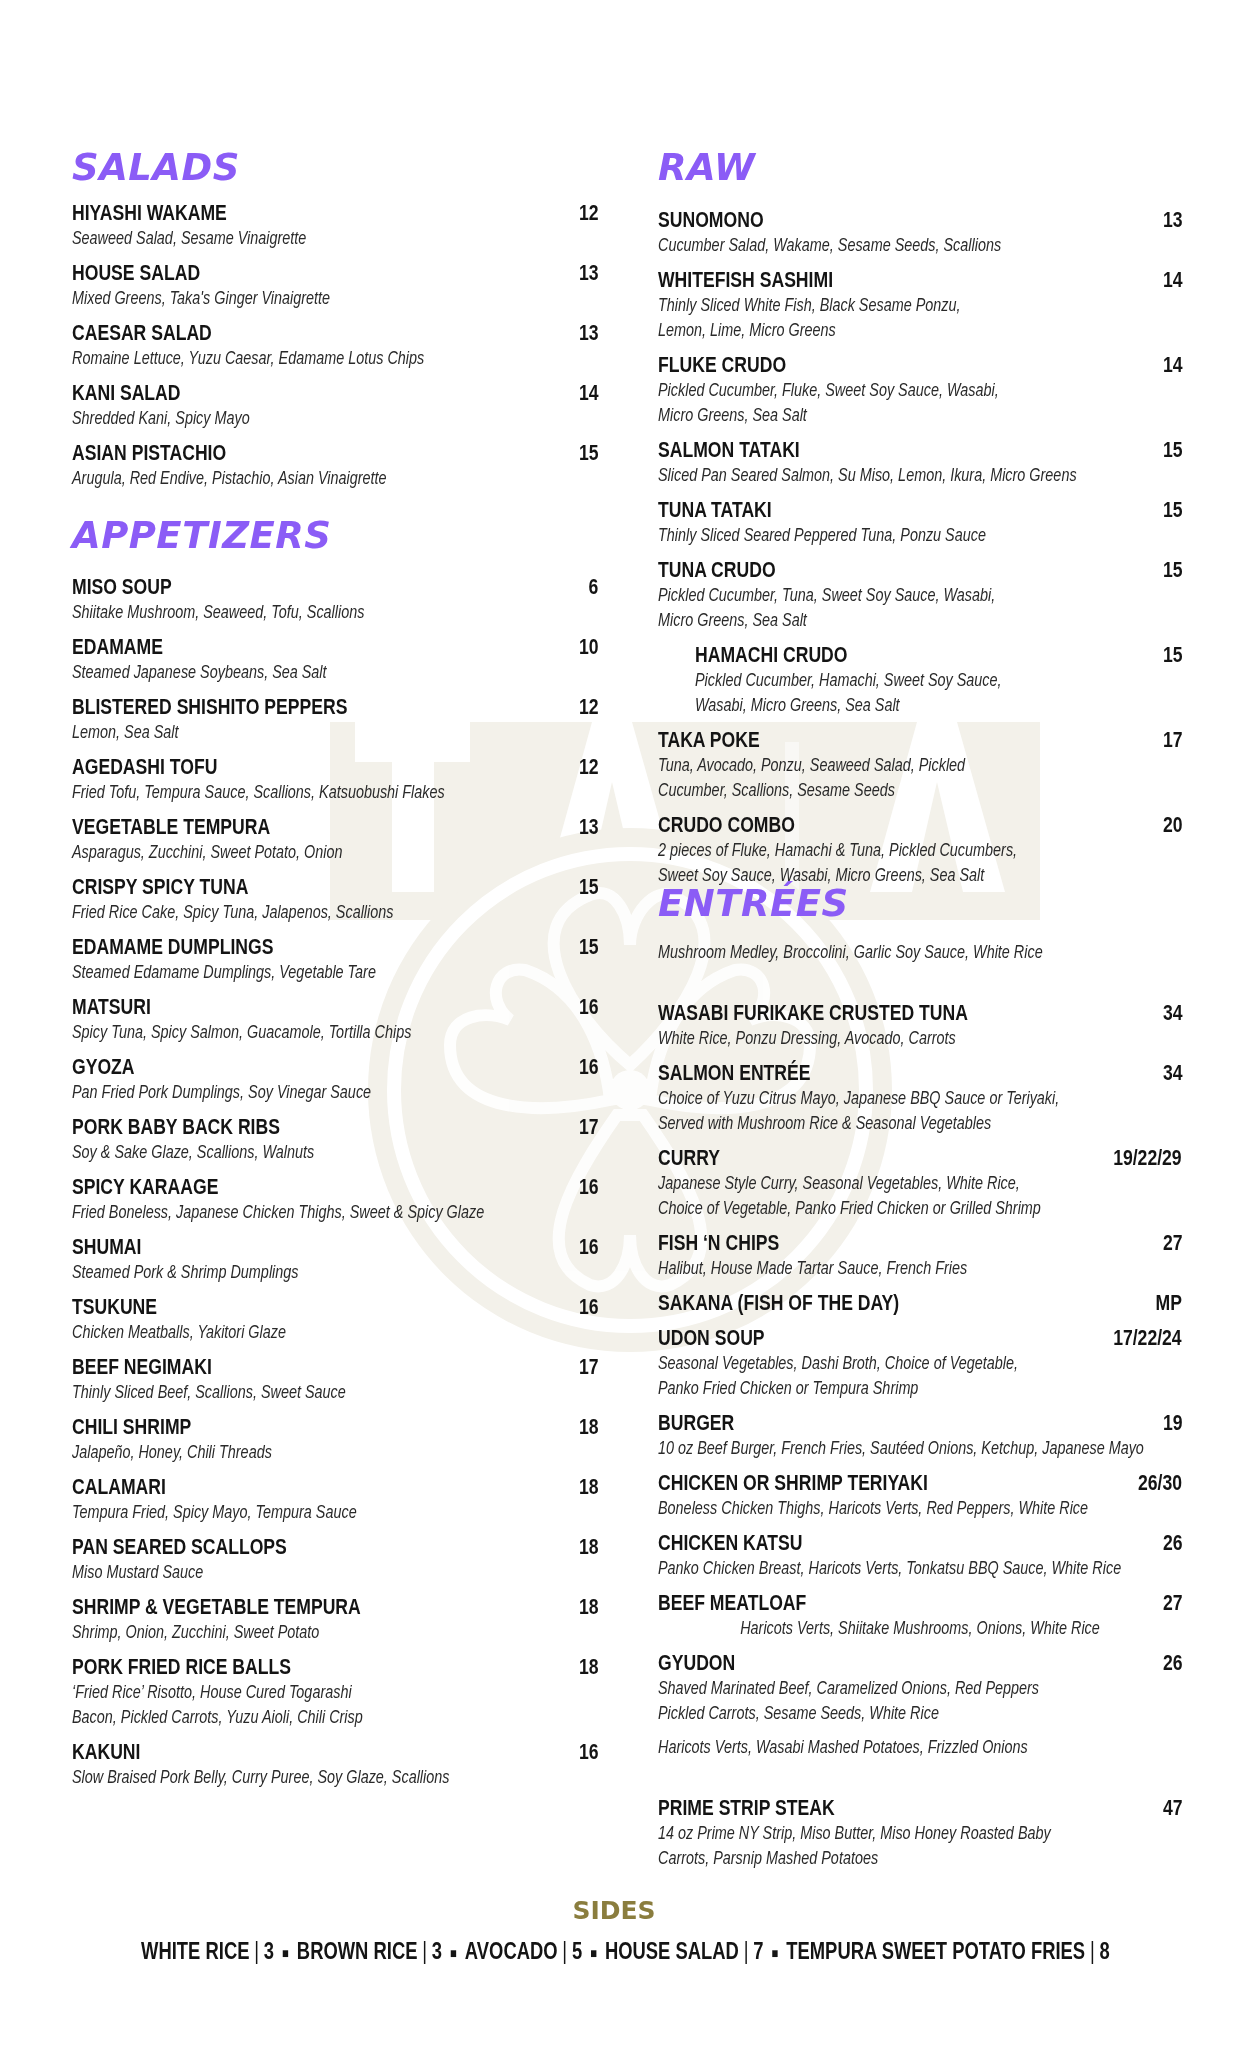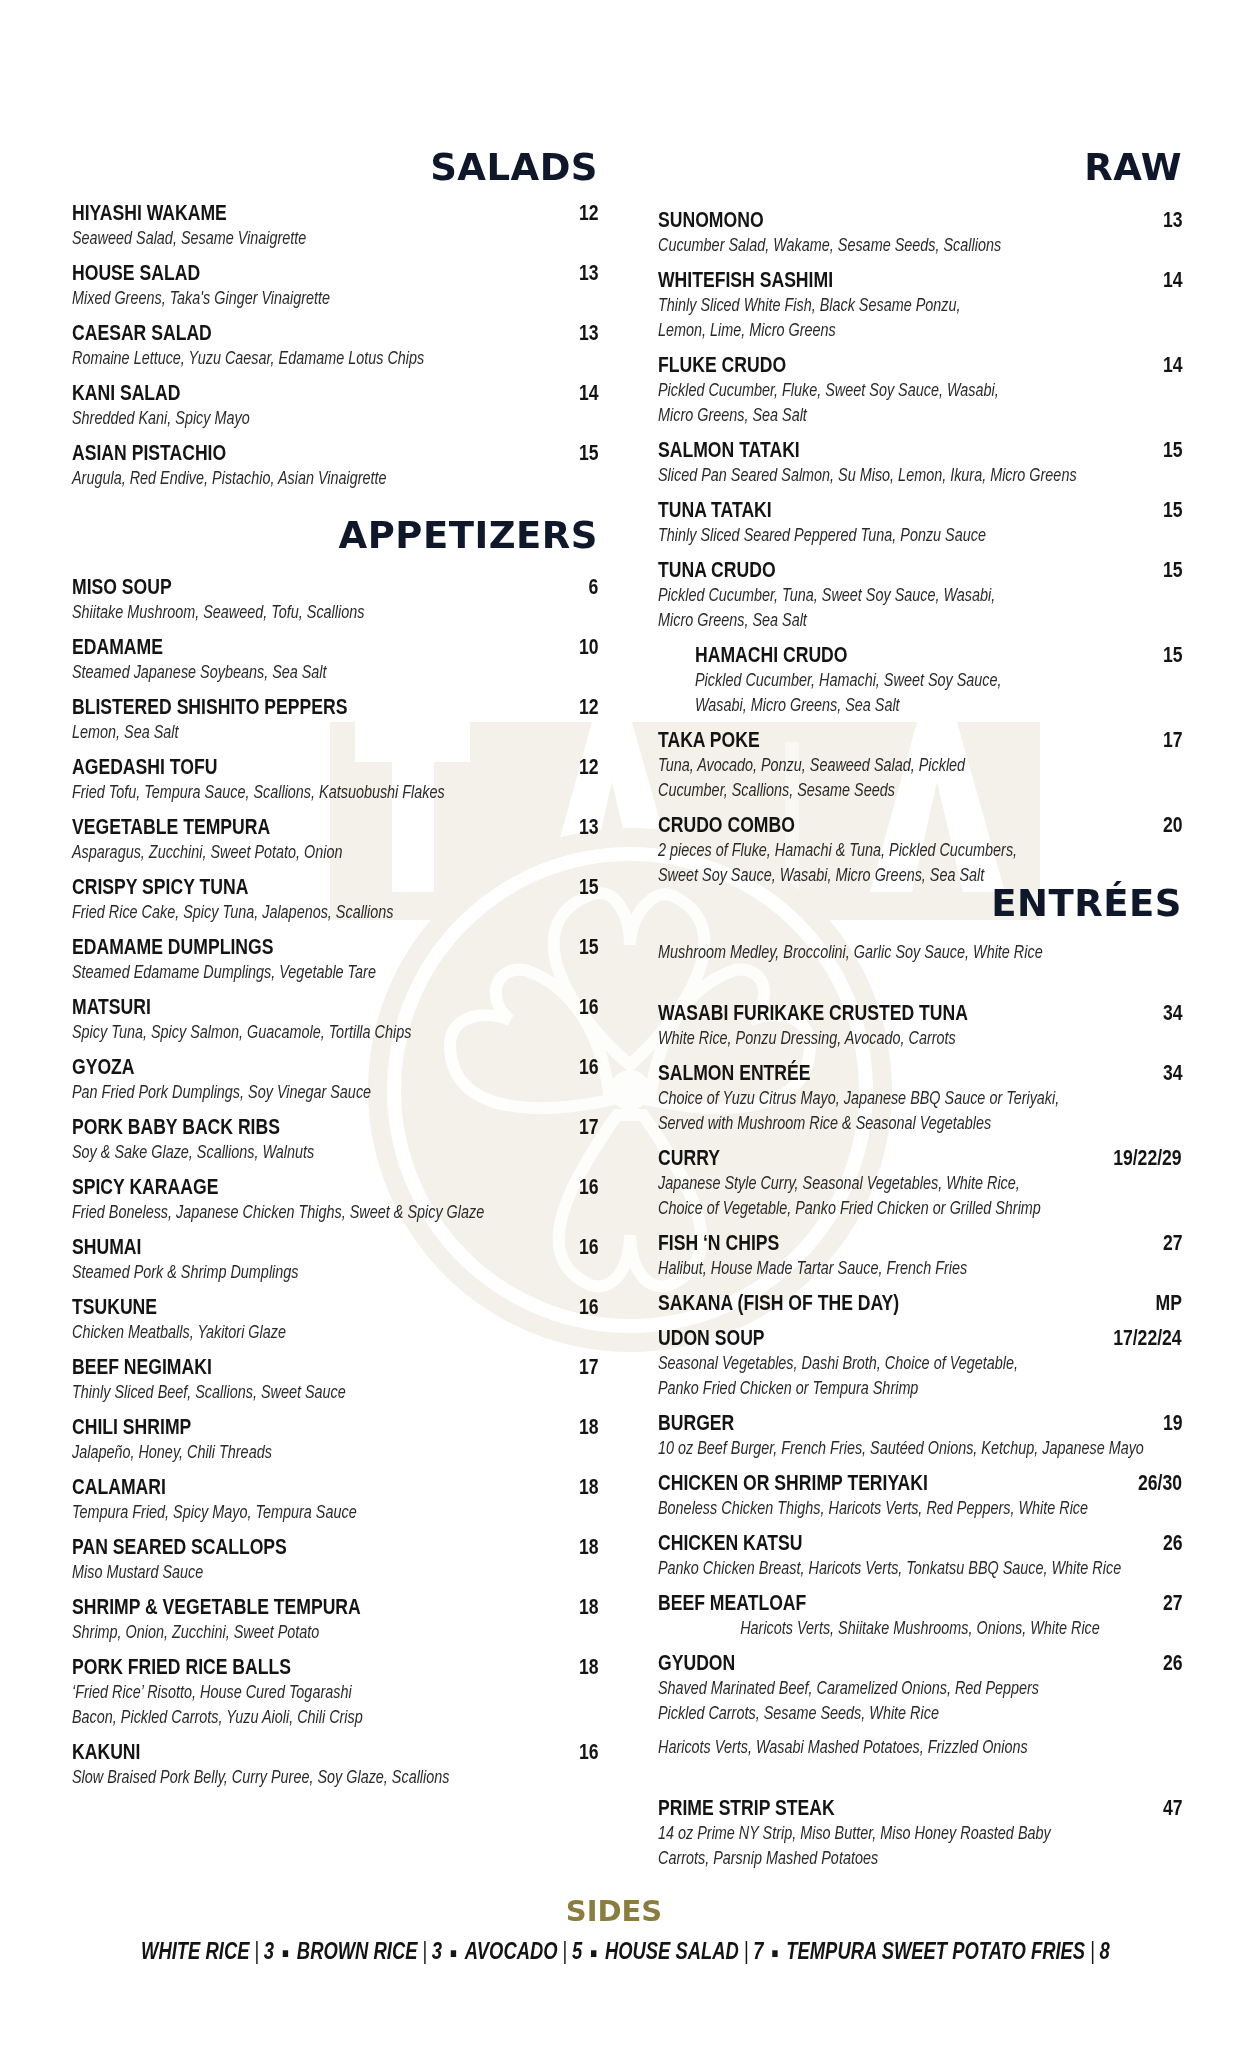--- a/index.html
+++ b/index.html
@@ -11,23 +11,23 @@
   .wm-letters { position: absolute; left: 330px; top: 722px; width: 710px; height: 198px; z-index: 0; }
   .wm-logo { position: absolute; left: 355px; top: 815px; width: 550px; height: 550px; z-index: 0; }
 
   .page { position: absolute; inset: 0; z-index: 1; }
 
   .col { position: absolute; top: 0; }
   .col-left { left: 72px; width: 526px; }
   .col-right { left: 658px; width: 524px; }
 
   .section-title {
-    position: absolute; left: 0; right: 0; text-align: right;
+    position: absolute; left: 0; right: 0; text-align: left;
     font-family: "DejaVu Sans", sans-serif; font-weight: bold;
-    font-size: 37px; line-height: 40px; color: #0f172a; letter-spacing: 0.5px;
+    font-size: 37px; line-height: 40px; color: #8b5cf6; letter-spacing: 0.5px; font-style: italic;
   }
 
   .item { position: absolute; left: 0; right: 0; }
   .item-head { position: relative; height: 26px; }
   .item-name {
     position: absolute; left: 0; top: 0; white-space: nowrap;
     font-family: "Liberation Sans", sans-serif; font-weight: bold;
     font-size: 22px; line-height: 26px; color: #141414;
     transform: scaleX(0.8); transform-origin: left center;
   }
@@ -39,26 +39,25 @@
   }
   .item-desc {
     font-family: "Liberation Sans", sans-serif; font-style: italic;
     font-size: 18px; line-height: 25px; color: #2a2a2a;
     transform: scaleX(0.8); transform-origin: left top;
     width: 125%; white-space: pre-line;
   }
 
   .sides-title {
     position: absolute; left: 0; width: 1228px; top: 1896px; text-align: center;
-    font-family: "DejaVu Sans", sans-serif; font-weight: bold; font-size: 29px; line-height: 30px; color: #8a7d3e;
+    font-family: "DejaVu Sans", sans-serif; font-weight: bold; font-size: 25px; line-height: 30px; color: #8a7d3e;
   }
   .sides-line {
     position: absolute; left: 0; width: 1250px; top: 1936px; text-align: center;
     white-space: nowrap;
-    font-style: italic;
   }
   .sides-inner {
     display: inline-block; transform: scaleX(0.8); transform-origin: center center;
     font-family: "Liberation Sans", sans-serif; font-weight: bold; font-size: 23px; line-height: 30px; color: #141414;
   }
   .side-item { display: inline; }
   .side-sep { display: inline-block; margin: 0 6px; font-weight: normal; }
   .side-dot { display: inline-block; margin: 0 10px; font-size: 14px; vertical-align: middle; }
 </style>
 </head>

